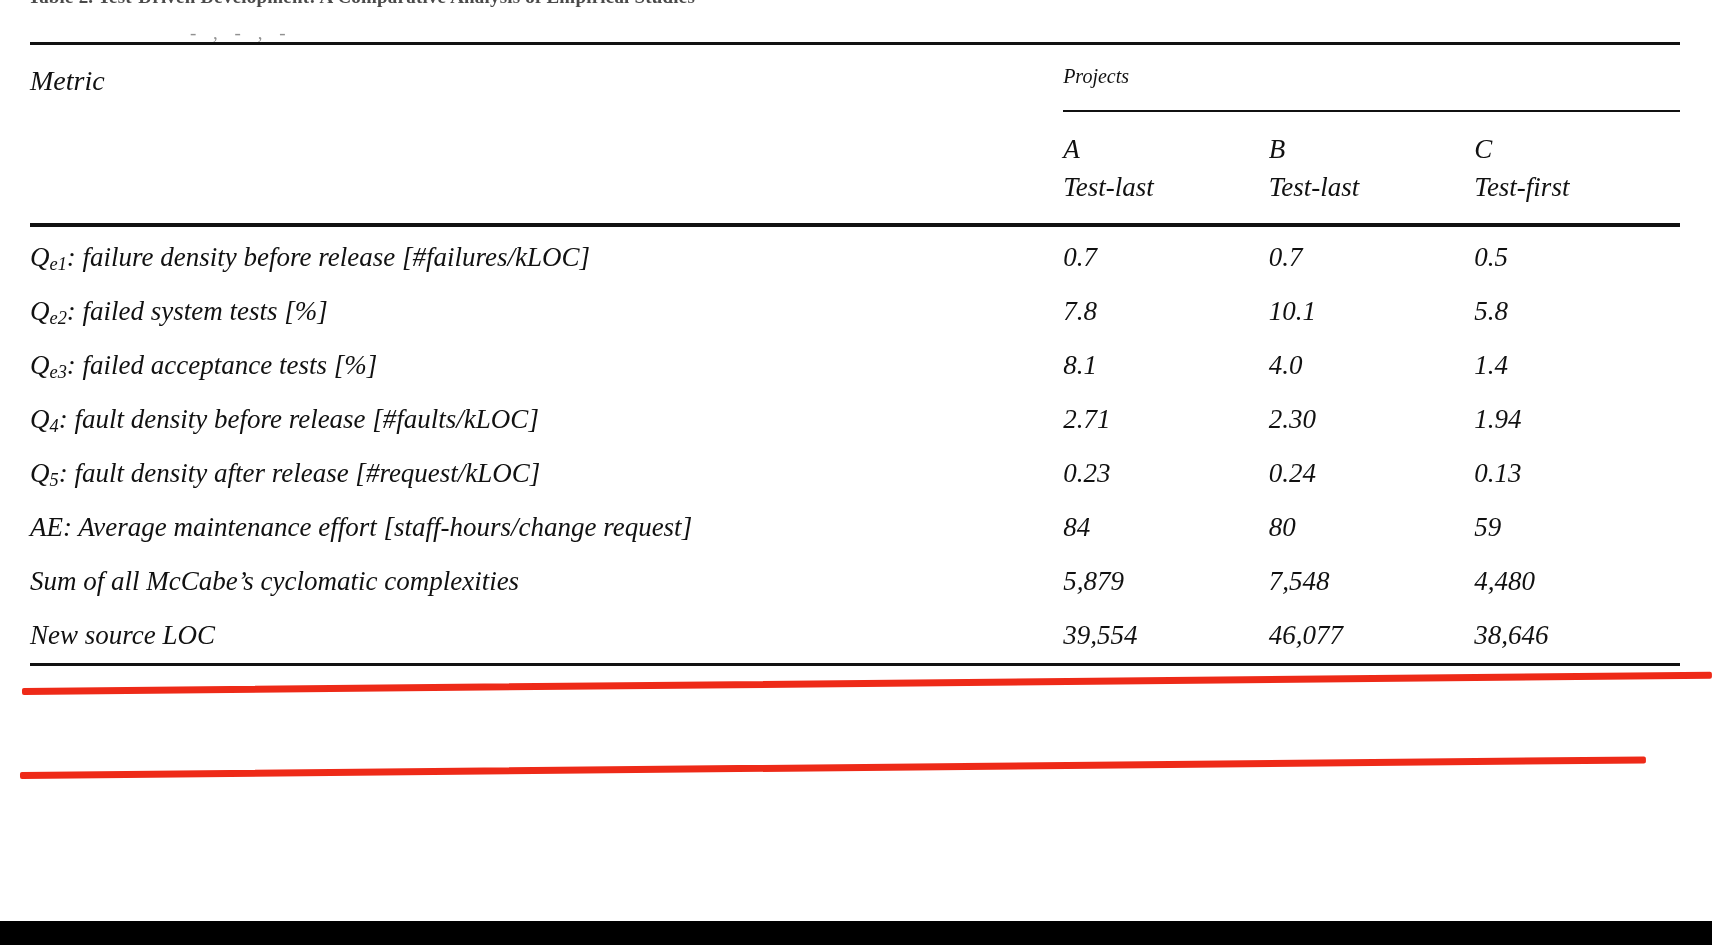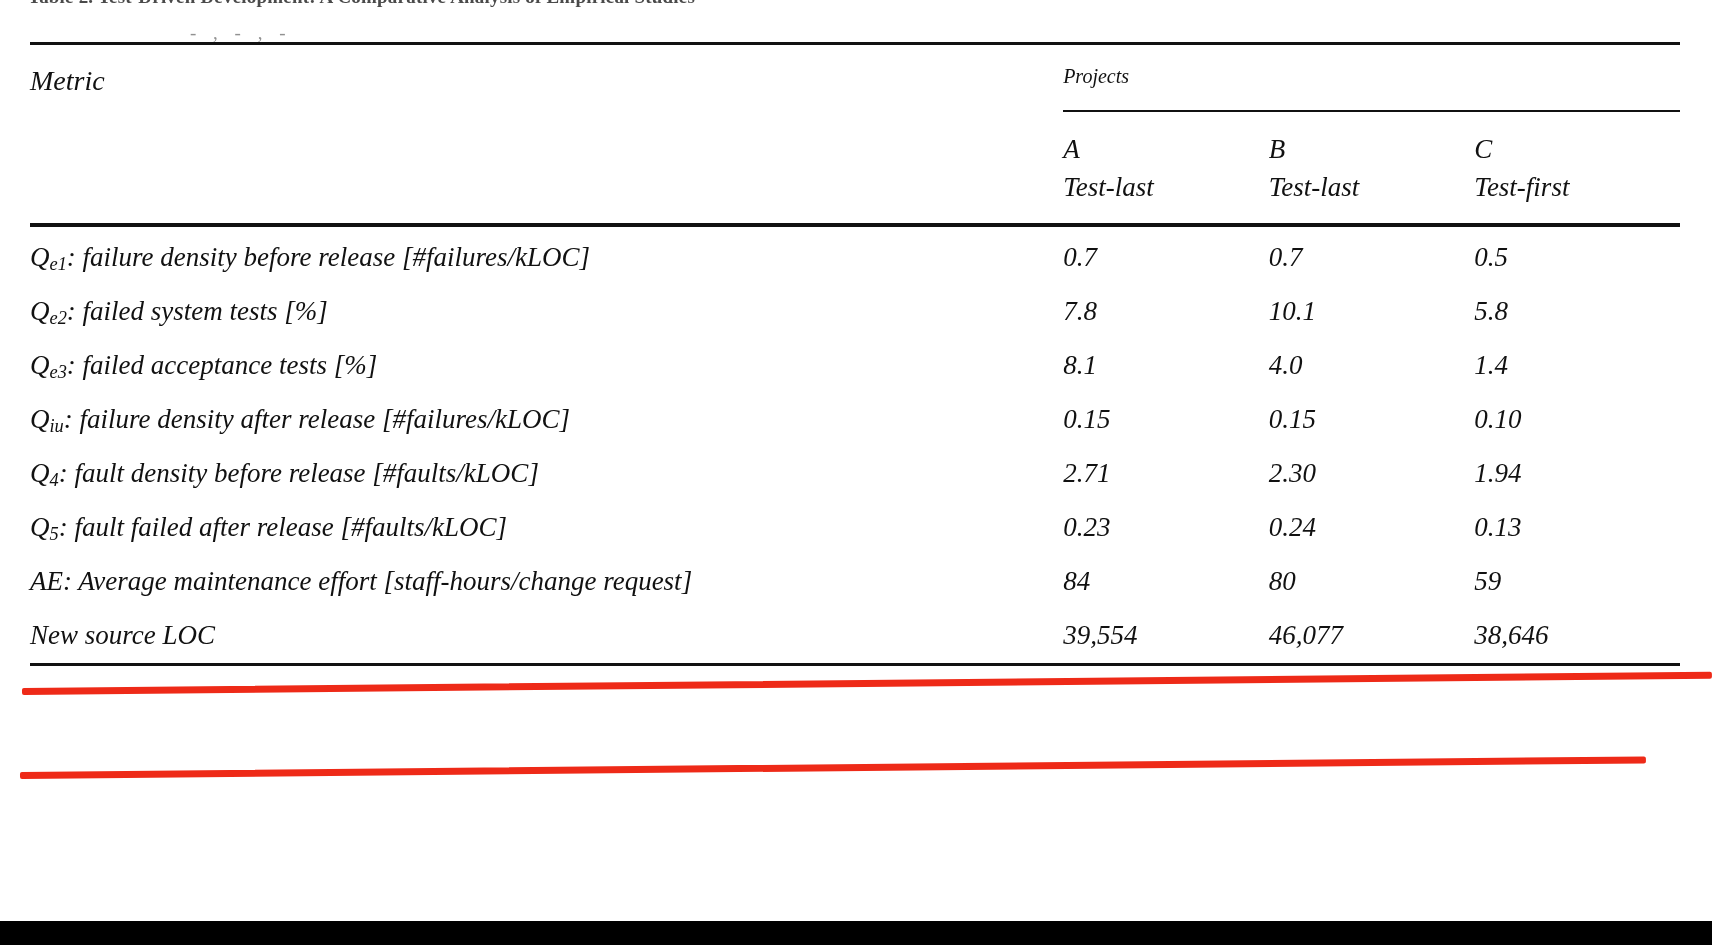--- a/index.html
+++ b/index.html
@@ -210,44 +210,44 @@
         <td class="row-cell">10.1</td>
         <td class="row-cell">5.8</td>
       </tr>
       <tr>
         <td class="row-cell"><span>Q</span><sub>e3</sub><span>: failed acceptance tests [%]</span></td>
         <td class="row-cell">8.1</td>
         <td class="row-cell">4.0</td>
         <td class="row-cell">1.4</td>
       </tr>
       <tr>
-        <td class="row-cell"><span>Q</span><sub>iu</sub><span>: failure density after release [#failures/kLOC]</span></td>
-        <td class="row-cell">0.15</td>
-        <td class="row-cell">0.15</td>
-        <td class="row-cell">0.10</td>
-      </tr>
-      <tr>
         <td class="row-cell"><span>Q</span><sub>4</sub><span>: fault density before release [#faults/kLOC]</span></td>
         <td class="row-cell">2.71</td>
         <td class="row-cell">2.30</td>
         <td class="row-cell">1.94</td>
       </tr>
       <tr>
-        <td class="row-cell"><span>Q</span><sub>5</sub><span>: fault failed after release [#faults/kLOC]</span></td>
+        <td class="row-cell"><span>Q</span><sub>5</sub><span>: fault density after release [#request/kLOC]</span></td>
         <td class="row-cell">0.23</td>
         <td class="row-cell">0.24</td>
         <td class="row-cell">0.13</td>
       </tr>
       <tr>
         <td class="row-cell"><span>AE: Average maintenance effort [staff-hours/change request]</span><sub></sub><span></span></td>
         <td class="row-cell">84</td>
         <td class="row-cell">80</td>
         <td class="row-cell">59</td>
       </tr>
       <tr>
+        <td class="row-cell"><span>Sum of all McCabe’s cyclomatic complexities</span><sub></sub><span></span></td>
+        <td class="row-cell">5,879</td>
+        <td class="row-cell">7,548</td>
+        <td class="row-cell">4,480</td>
+      </tr>
+      <tr>
         <td class="row-cell"><span>New source LOC</span><sub></sub><span></span></td>
         <td class="row-cell">39,554</td>
         <td class="row-cell">46,077</td>
         <td class="row-cell">38,646</td>
       </tr>
 
       <tr class="rule-bottom">
         <td></td>
           <td></td>
           <td></td>

